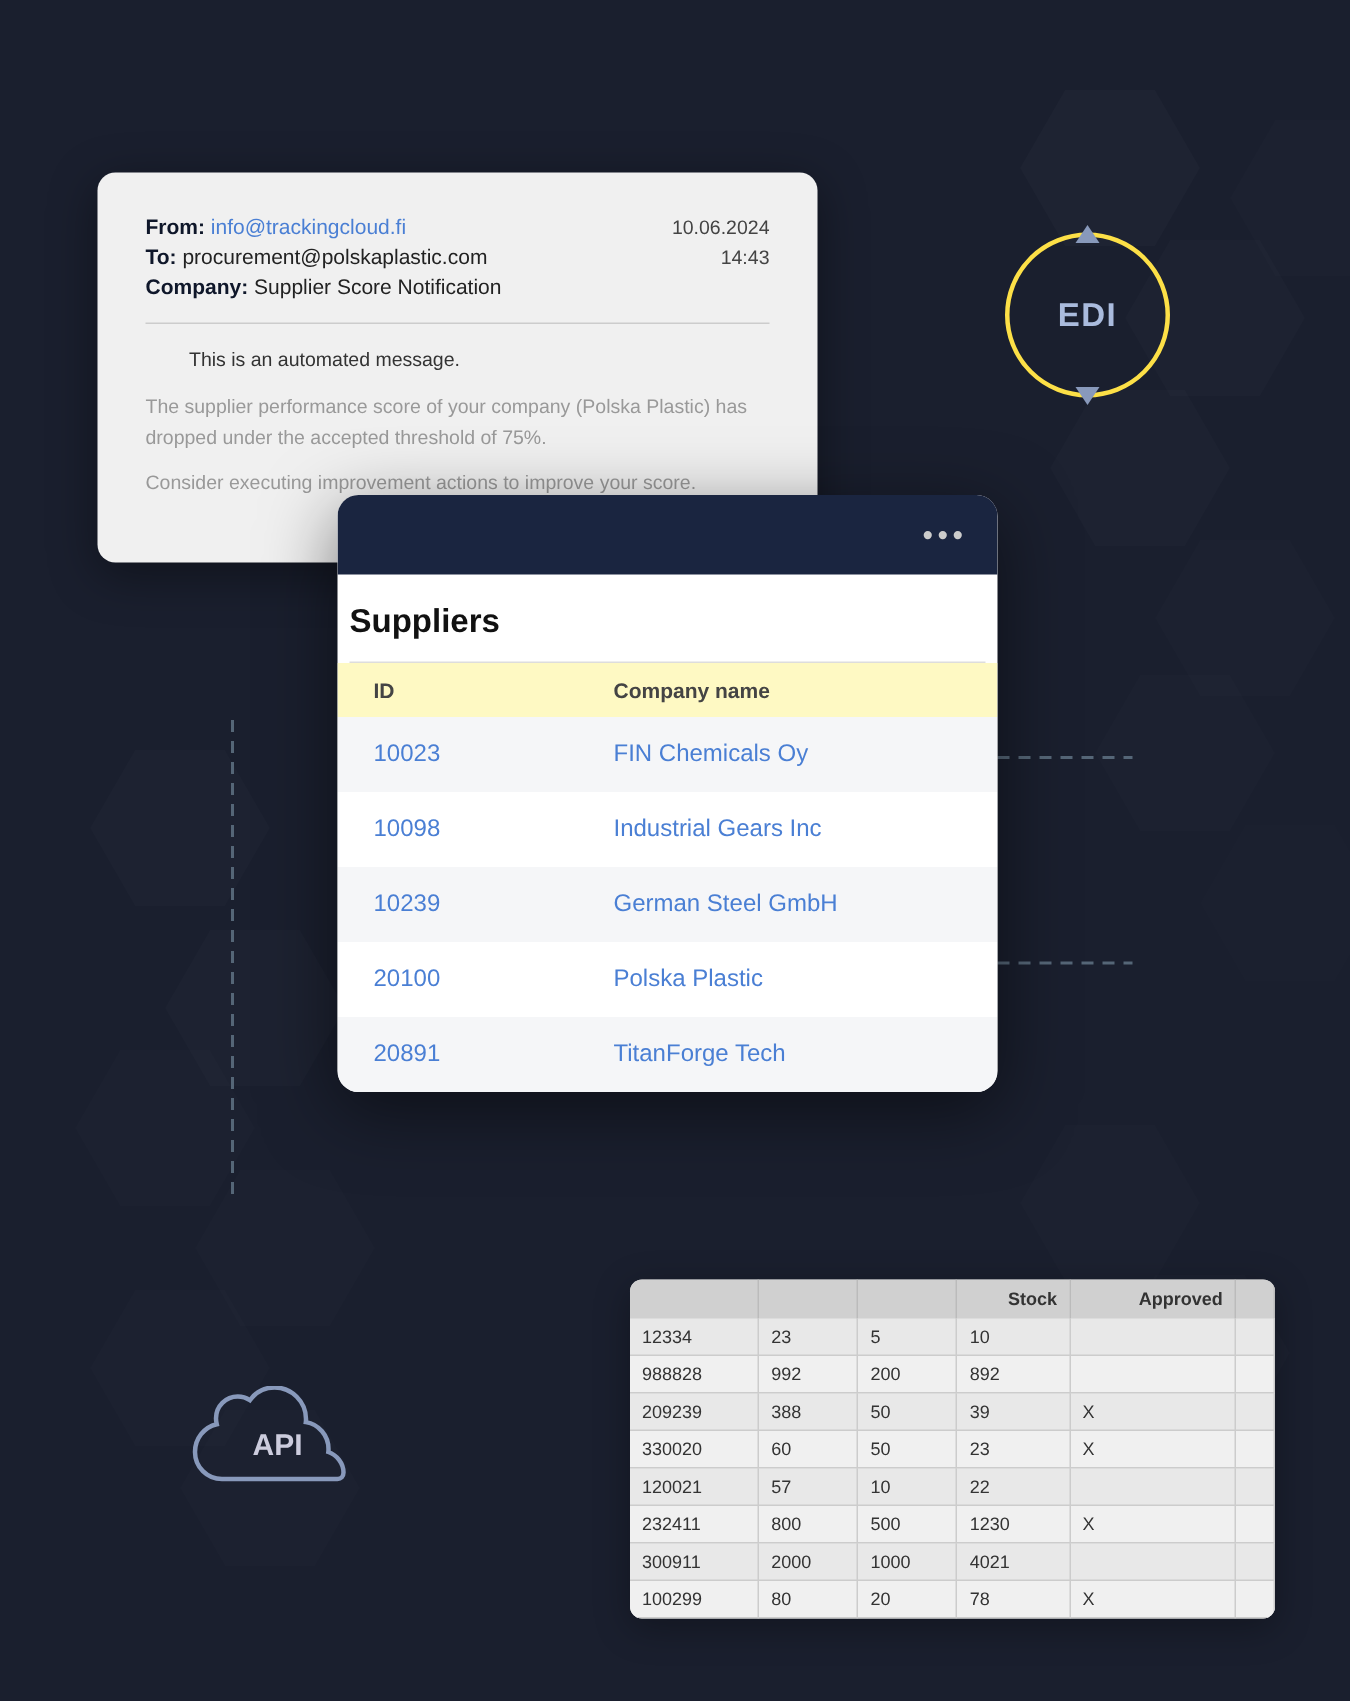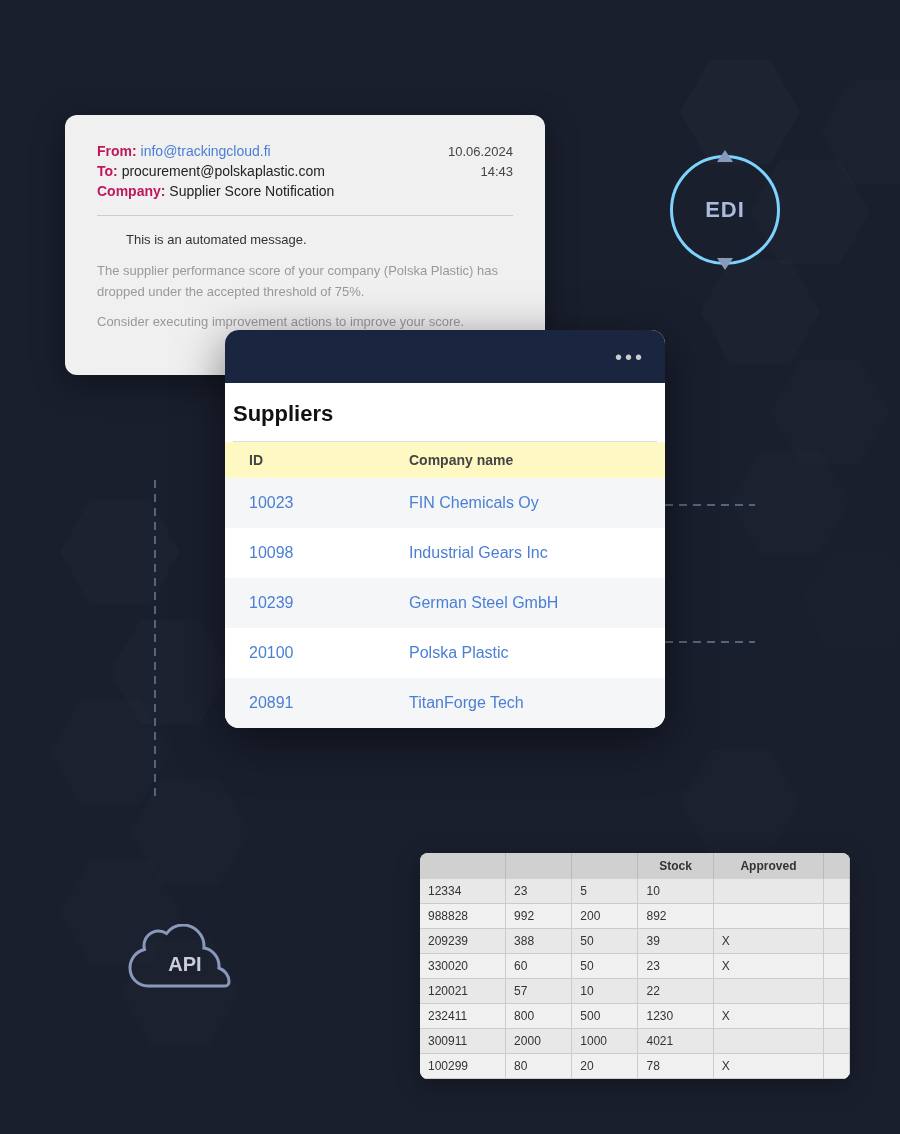--- a/index.html
+++ b/index.html
@@ -45,21 +45,21 @@
       margin-bottom: 4px;
     }
 
     .email-label {
       font-size: 14px;
       color: #222;
     }
 
     .email-label strong {
       font-weight: 700;
-      color: #be185d;
+      color: #0f172a;
     }
 
     .email-link {
       color: #4a7fd4;
       font-size: 14px;
     }
 
     .email-meta-right {
       font-size: 13px;
       color: #444;
@@ -169,21 +169,21 @@
       font-weight: 500;
     }
 
     
     .edi-circle {
       position: absolute;
       top: 155px;
       right: 120px;
       width: 110px;
       height: 110px;
-      border: 3px solid #7dd3fc;
+      border: 3px solid #fde047;
       border-radius: 50%;
       z-index: 3;
       display: flex;
       align-items: center;
       justify-content: center;
       flex-direction: column;
     }
 
     .edi-label {
       font-size: 22px;
@@ -261,21 +261,21 @@
 
     .spreadsheet-table {
       width: 100%;
       border-collapse: collapse;
       font-size: 12px;
     }
 
     .spreadsheet-table th {
       background: #d0d0d0;
       padding: 6px 8px;
-      text-align: center;
+      text-align: right;
       color: #333;
       font-weight: 600;
       border-right: 1px solid #bbb;
     }
 
     .spreadsheet-table td {
       padding: 5px 8px;
       color: #333;
       border-right: 1px solid #ccc;
       border-bottom: 1px solid #ccc;

